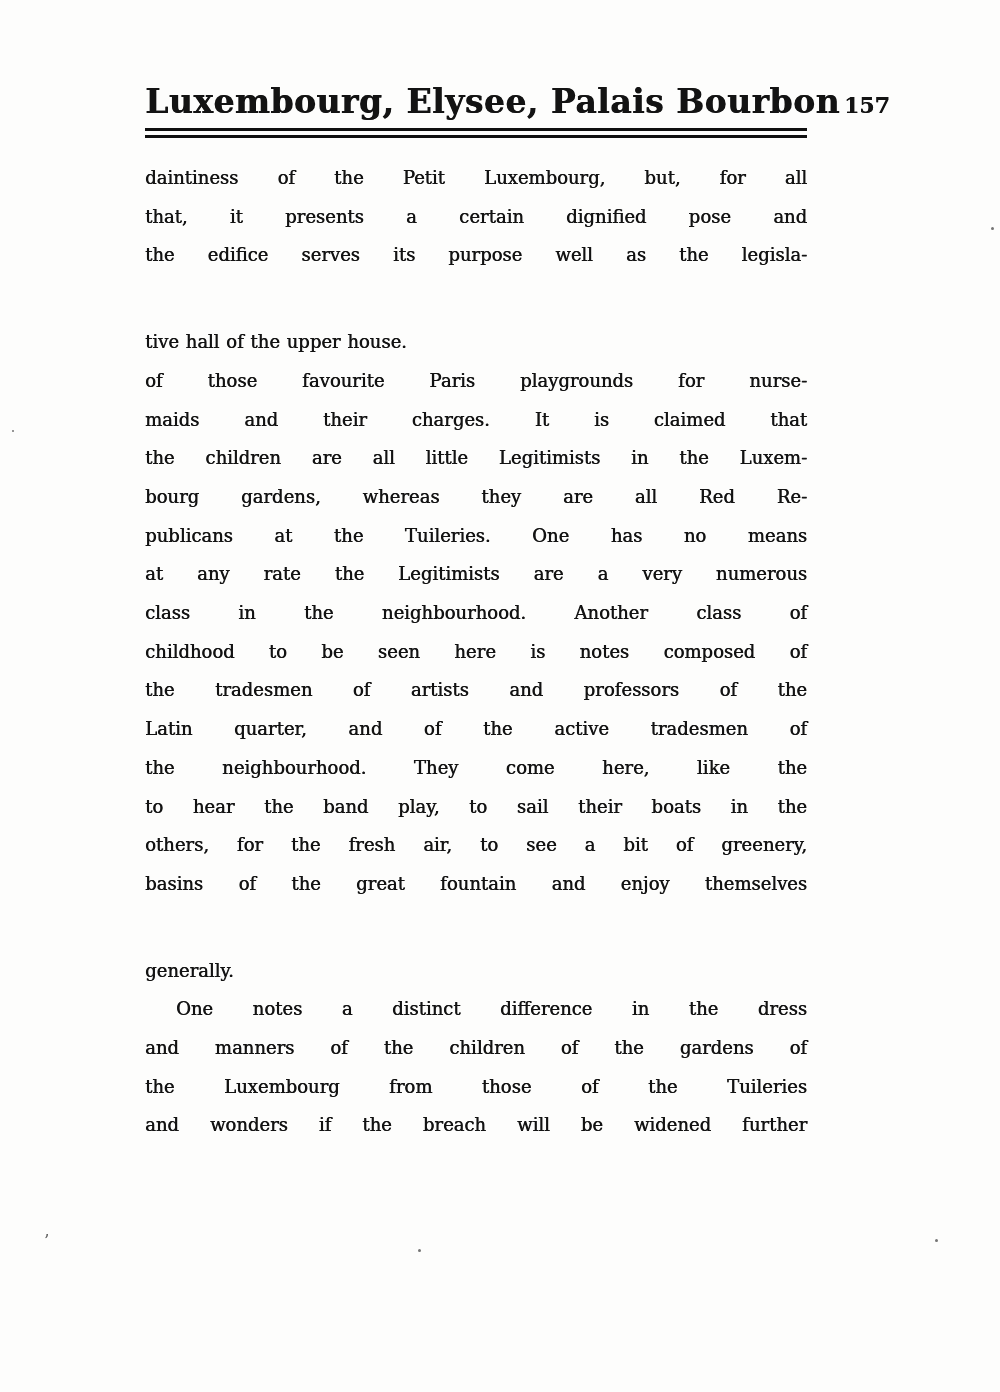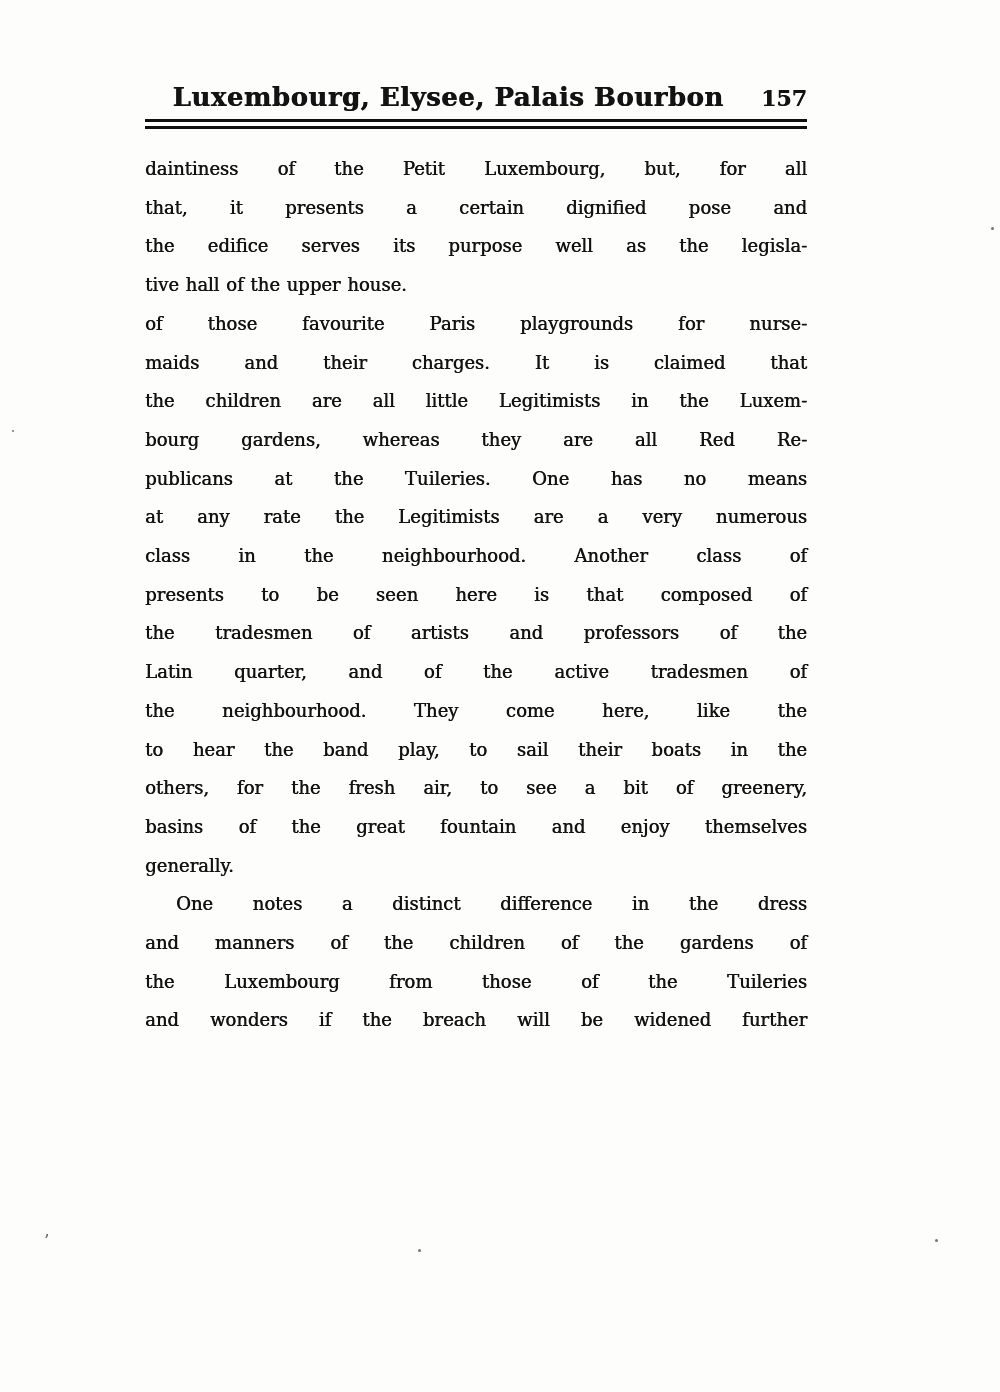--- a/index.html
+++ b/index.html
@@ -25,28 +25,28 @@
   .header {
     display: flex;
     align-items: baseline;
     justify-content: space-between;
     white-space: nowrap;
   }
   .running-head {
     flex: 1;
     text-align: center;
     font-weight: 700;
-    font-size: 26px;
+    font-size: 33px;
     letter-spacing: 0.5px;
     text-shadow: 0.6px 0 0 currentColor;
   }
   .page-number {
     font-weight: 700;
     font-size: 22px;
-    margin-left: 10px;
+    margin-left: 4px;
     text-shadow: 0.4px 0 0 currentColor;
   }
   .double-rule {
     margin-top: 7px;
     height: 4px;
     border-top: 3px solid #101010;
     border-bottom: 3px solid #101010;
   }
   .page-body {
     margin-top: 21px;
@@ -55,20 +55,21 @@
     text-shadow: 0.5px 0 0 currentColor;
   }
   .paragraph { margin: 0; }
   .line {
     text-align: justify;
     text-align-last: justify;
     word-spacing: 1px;
   }
   .line.last {
     text-align-last: left;
+    margin-top: 48px;
   }
   .line.indent {
     text-indent: 31px;
   }
   
   .speck {
     position: absolute;
     background: #3a3a3a;
     border-radius: 50%;
     opacity: 0.7;
@@ -98,21 +99,21 @@
           <div class="line last">tive hall of the upper house.</div>
         </div>
         <div class="paragraph">
           <div class="line">of those favourite Paris playgrounds for nurse-</div>
           <div class="line">maids and their charges.  It is claimed that</div>
           <div class="line">the children are all little Legitimists in the Luxem-</div>
           <div class="line">bourg gardens, whereas they are all Red Re-</div>
           <div class="line">publicans at the Tuileries.  One has no means</div>
           <div class="line">at any rate the Legitimists are a very numerous</div>
           <div class="line">class in the neighbourhood.  Another class of</div>
-          <div class="line">presents to be seen here is that composed of</div>
+          <div class="line">childhood to be seen here is notes composed of</div>
           <div class="line">the tradesmen of artists and professors of the</div>
           <div class="line">Latin quarter, and of the active tradesmen of</div>
           <div class="line">the neighbourhood.  They come here, like the</div>
           <div class="line">to hear the band play, to sail their boats in the</div>
           <div class="line">others, for the fresh air, to see a bit of greenery,</div>
           <div class="line">basins of the great fountain and enjoy themselves</div>
           <div class="line last">generally.</div>
         </div>
         <div class="paragraph">
           <div class="line indent">One notes a distinct difference in the dress</div>

